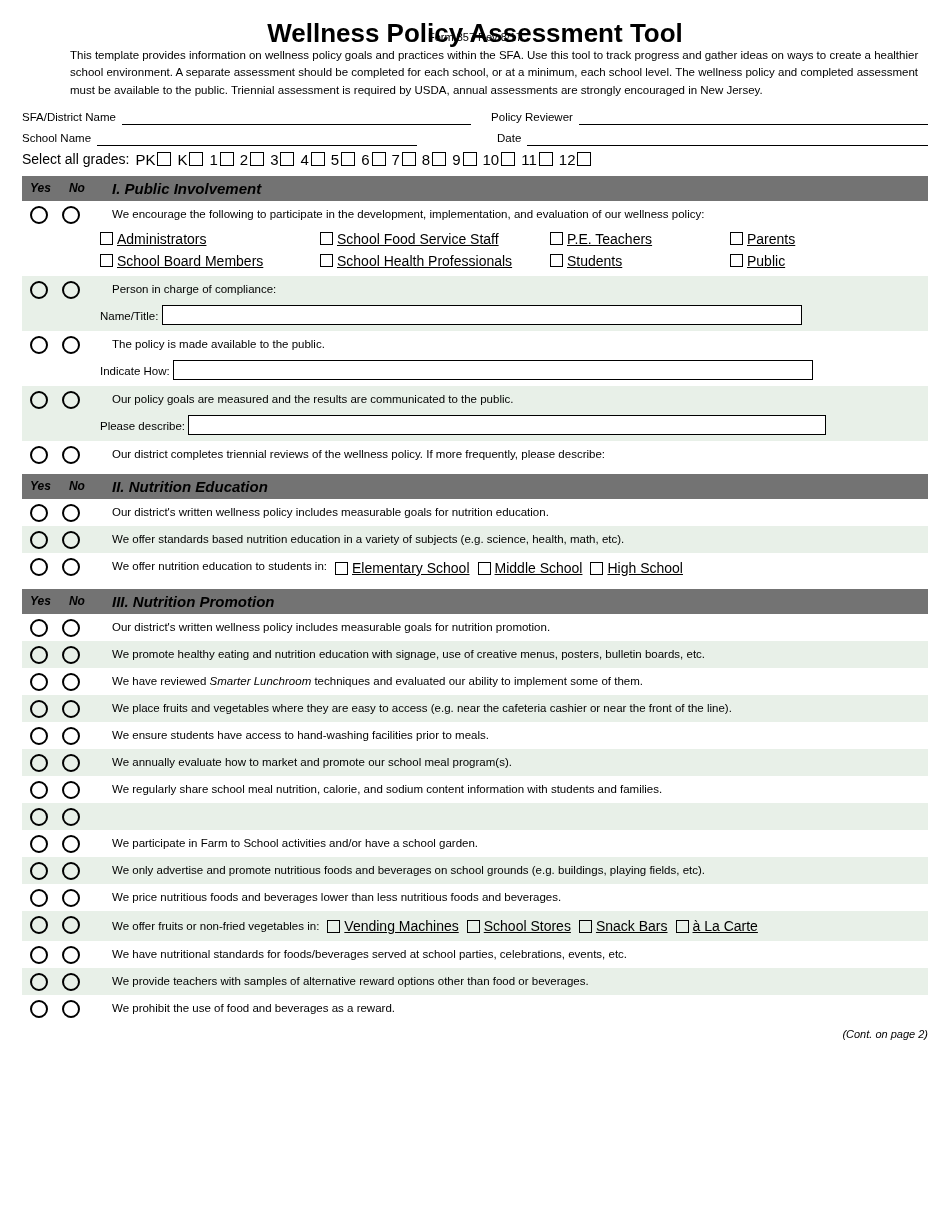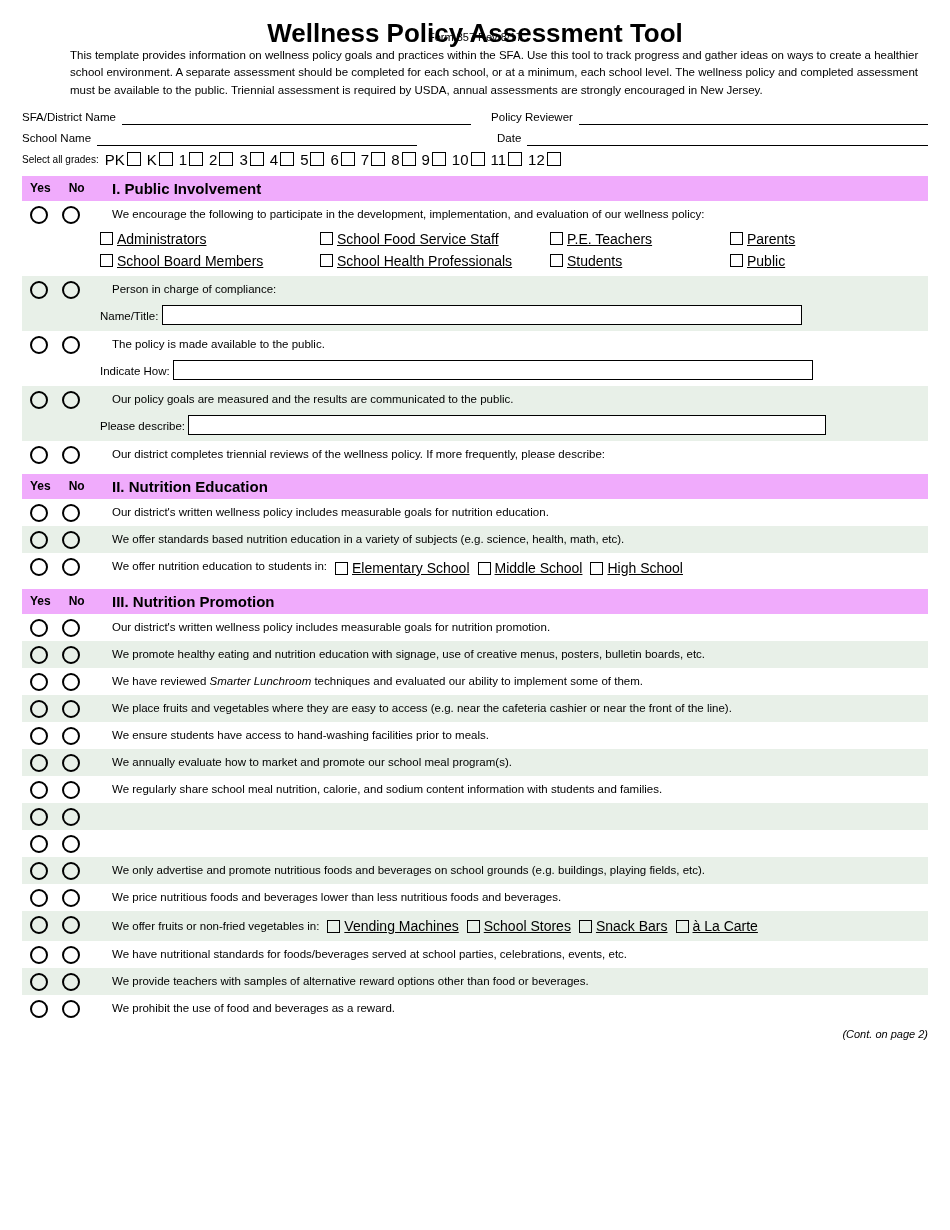--- a/index.html
+++ b/index.html
@@ -46,45 +46,46 @@
       height: 16px;
       margin-right: 20px;
     }
     .grade-row {
       display: flex;
       align-items: center;
       margin-bottom: 8px;
       flex-wrap: wrap;
     }
     .grade-label {
-      font-size: 10px;
+      font-size: 14px;
       margin-right: 6px;
     }
     .grade-box {
       display: inline-flex;
       align-items: center;
       margin-right: 4px;
     }
     .grade-box span {
       font-size: 15px;
       margin-right: 2px;
     }
     .checkbox-sq {
       width: 14px;
       height: 14px;
       border: 1px solid #000;
       display: inline-block;
     }
     
     .section-header {
-      background: #f0abfc;
+      background: #737373;
       padding: 4px 8px;
       margin-bottom: 0;
       display: flex;
       align-items: center;
+      font-style: italic;
     }
     .section-header .yes-no-labels {
       display: flex;
       gap: 18px;
       margin-right: 12px;
       min-width: 70px;
     }
     .section-header .yes-no-labels span {
       font-size: 12px;
       font-weight: bold;
@@ -464,20 +465,21 @@
     <span class="radio-circle"></span>
     <span class="radio-circle"></span>
   </div>
 </div>
 
 <div class="yes-no-row">
   <div class="radio-pair">
     <span class="radio-circle"></span>
     <span class="radio-circle"></span>
   </div>
+  <span class="row-text">We participate in Farm to School activities and/or have a school garden.</span>
 </div>
 
 <div class="yes-no-row shaded">
   <div class="radio-pair">
     <span class="radio-circle"></span>
     <span class="radio-circle"></span>
   </div>
   <span class="row-text">We only advertise and promote nutritious foods and beverages on school grounds (e.g. buildings, playing fields, etc).</span>
 </div>
 

